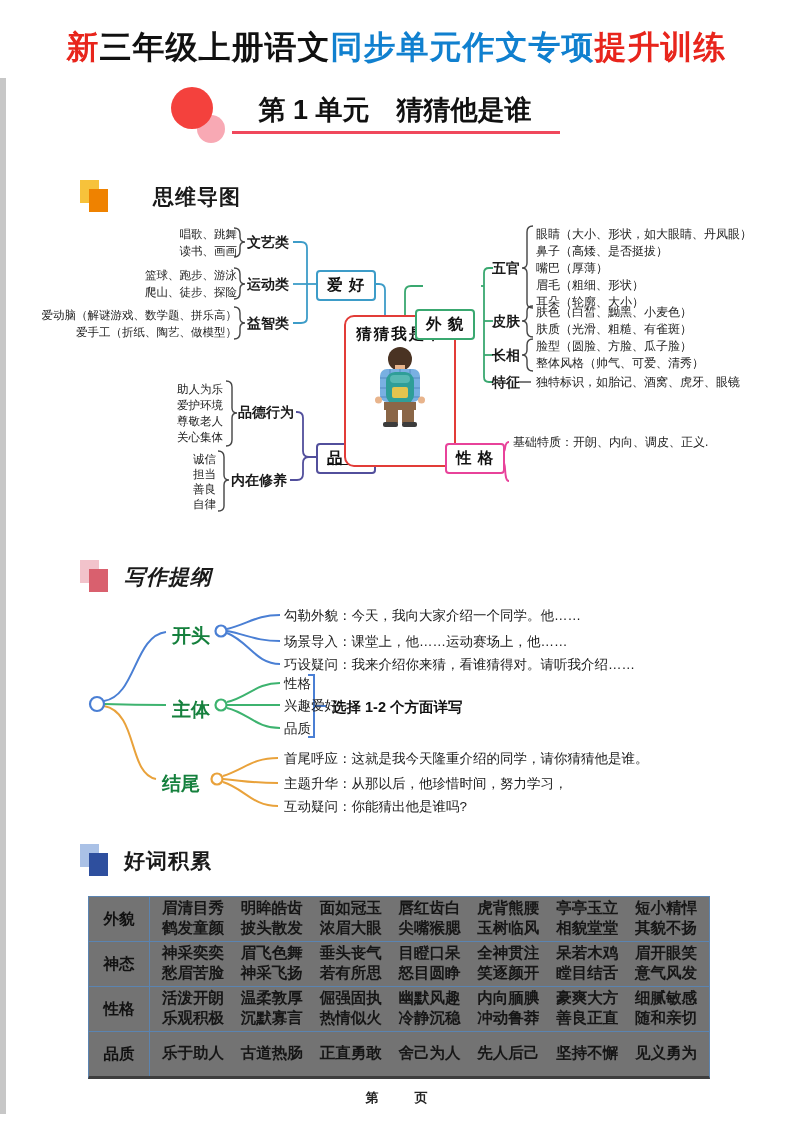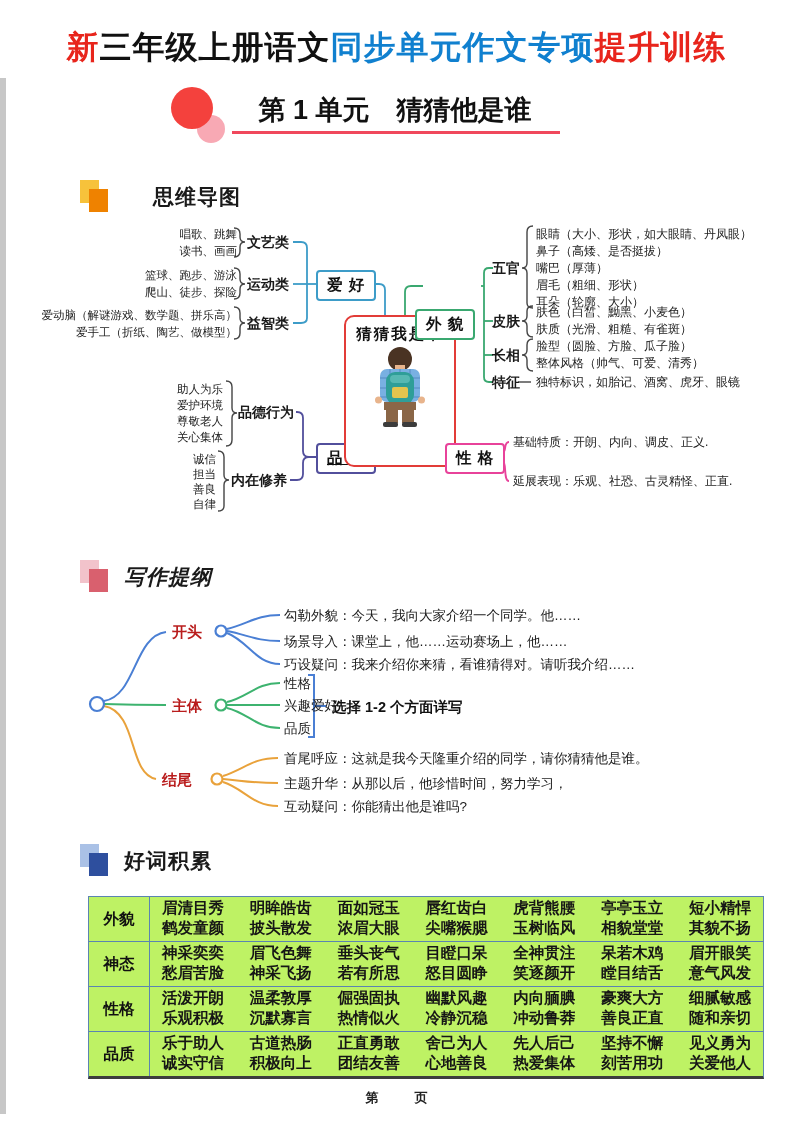--- a/index.html
+++ b/index.html
@@ -45,27 +45,27 @@
   .box-quality { border-color:#524f9c;text-decoration:underline; }
   .box-personality { border-color:#e8429a; }
   .center-box { position:absolute; left:344px; top:93px; width:112px; height:152px;
                 border:2.5px solid #e23c38; border-radius:10px; background:#fff;
                 display:flex; flex-direction:column; align-items:center; box-sizing:border-box; }
   .center-title { margin-top:7px; font-size:15.5px; font-weight:bold; letter-spacing:2px; }
 
   
   .outline { position:absolute; left:0; top:598px; width:793px; height:235px; }
   .outline svg.connectors { position:absolute; left:0; top:0; }
-  .ol-node { position:absolute; font-size:15px; font-weight:bold; color:#b91c1c; white-space:nowrap; }
+  .ol-node { position:absolute; font-size:19px; font-weight:bold; color:#15803d; white-space:nowrap; }
   .ol-item { position:absolute; font-size:13.5px; color:#1a1a1a; white-space:nowrap; }
   .ol-note { position:absolute; font-size:14.5px; font-weight:bold; color:#111; white-space:nowrap; }
 
   
-  .wtable { position:absolute; left:88px; top:896px; width:676px; box-sizing:border-box;
-            border:1.5px solid #5b84b1; border-bottom:3px solid #3d3d3d; background:#bef264; }
+  .wtable { position:absolute; left:88px; top:896px; width:622px; box-sizing:border-box;
+            border:1.5px solid #5b84b1; border-bottom:3px solid #3d3d3d; background:#737373; }
   .wrow { display:flex; border-top:1.5px solid #5b84b1; min-height:44px; }
   .wrow:first-child { border-top:none; }
   .wcat { flex:0 0 60px; display:flex; align-items:center; justify-content:center;
           border-right:1.5px solid #5b84b1; font-size:15.5px; font-weight:600; }
   .wcontent { flex:1; padding:2px 12px; display:flex; flex-direction:column; justify-content:center;font-family:Liberation Mono, monospace; }
   .word-line { display:flex; justify-content:space-between; line-height:20px;
                font-size:15.5px; font-weight:600; color:#161616; }
 
   
   .footer { position:absolute; top:1089px; left:0; width:100%; display:flex;
@@ -209,23 +209,20 @@
       </div>
     <div class="mm-glabel" style="left:492px; top:152px;">特征</div>
     <div class="mm-lines r" style="left:536px; top:152px;">
         <span>独特标识，如胎记、酒窝、虎牙、眼镜</span>
       </div>
 
     <div class="mm-box box-personality" style="left:445px; top:221px;">性 格</div>
     <div class="mm-lines r" style="left:513px; top:212px;">
         <span>基础特质：开朗、内向、调皮、正义.</span>
       </div>
-    <div class="mm-lines r" style="left:513px; top:251px;">
-        <span>延展表现：乐观、社恐、古灵精怪、正直.</span>
-      </div>
   </div>
 
   <div class="sec-h" style="top:560px;font-style:italic;">
     <span class="sq-wrap">
       <span class="sq-back" style="background:#f2c3cb;"></span>
       <span class="sq-front" style="background:#d9606e;"></span>
     </span>
     <span class="sec-title">写作提纲</span>
   </div>
 
@@ -359,29 +356,20 @@
       <div class="wcontent">
         <div class="word-line">
             <span>乐于助人</span>
             <span>古道热肠</span>
             <span>正直勇敢</span>
             <span>舍己为人</span>
             <span>先人后己</span>
             <span>坚持不懈</span>
             <span>见义勇为</span>
           </div>
-        <div class="word-line">
-            <span>诚实守信</span>
-            <span>积极向上</span>
-            <span>团结友善</span>
-            <span>心地善良</span>
-            <span>热爱集体</span>
-            <span>刻苦用功</span>
-            <span>关爱他人</span>
-          </div>
       </div>
     </div>
   </div>
 
   <div class="footer">
     <span>第</span>
     <span>页</span>
   </div>
 </div>
 

